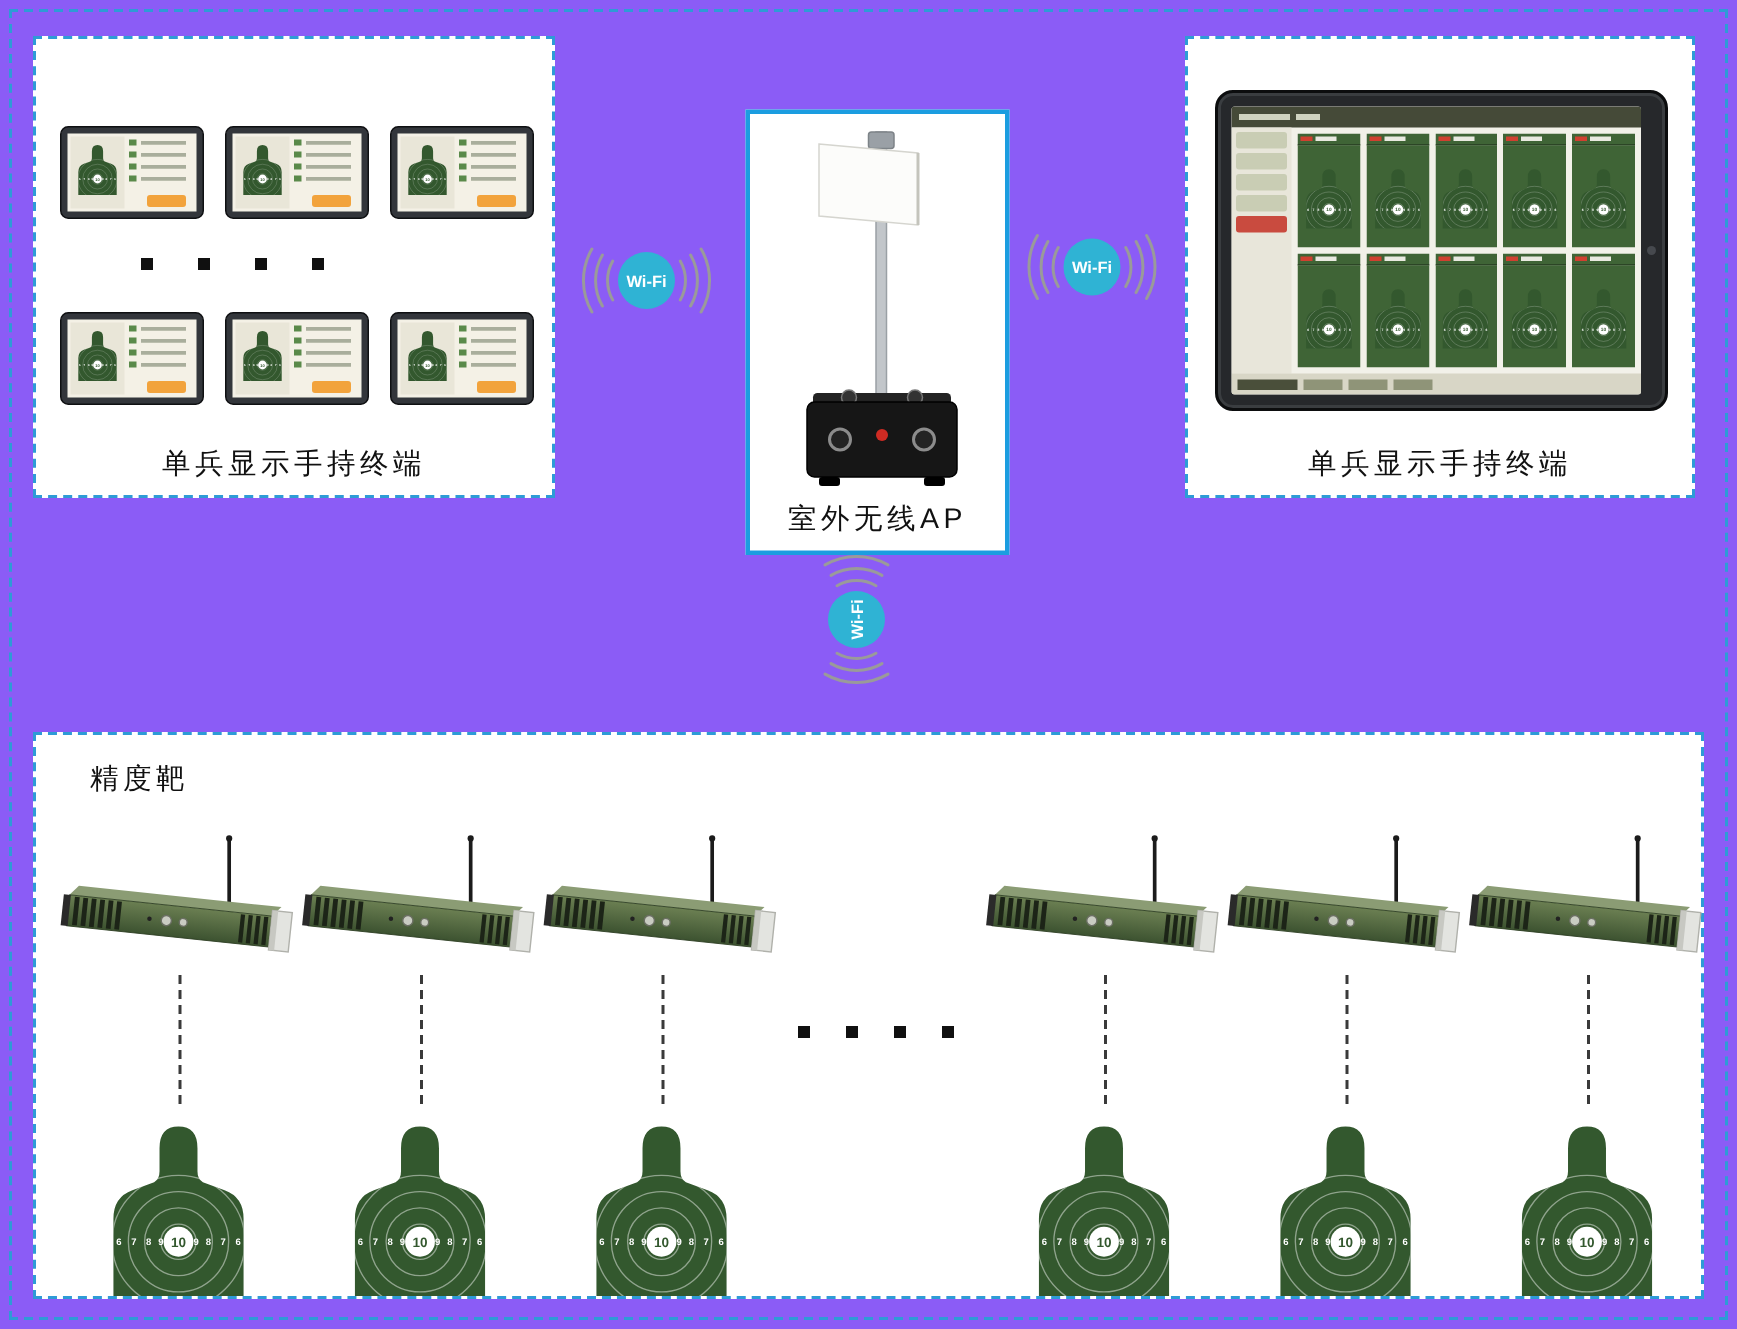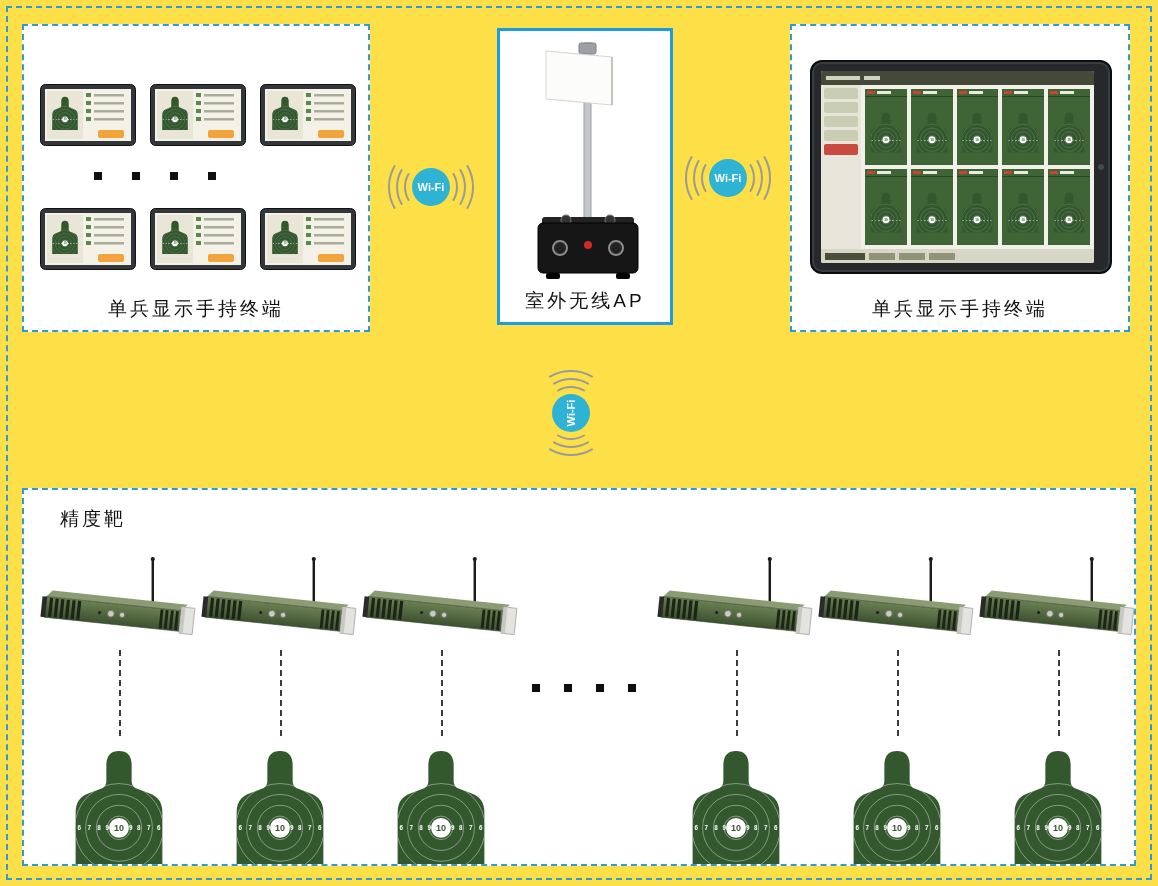--- a/index.html
+++ b/index.html
@@ -3,24 +3,24 @@
 <meta charset="utf-8">
 <style>
   :root{
     --blue:#2E9BD6;
     --ap-blue:#1B9DE0;
     --green:#33582E;
     --card-green:#3f6436;
   }
   *{margin:0;padding:0;box-sizing:border-box;}
   body{background:#fff;}
-  .page{position:relative;width:1158px;height:886px;background:#fde047;font-family:"Liberation Sans",sans-serif;overflow:hidden;}
+  .page{position:relative;width:1158px;height:886px;background:#8b5cf6;font-family:"Liberation Sans",sans-serif;overflow:hidden;}
   .outer-border{position:absolute;inset:6px;border:2px dashed var(--blue);pointer-events:none;}
   .box{position:absolute;border:2px dashed var(--blue);background:#fff;}
-  .box.solid{border:3px solid var(--ap-blue);}
+  .box.solid{border:3px solid var(--ap-blue);margin-top:45px;}
   .box-label{position:absolute;left:0;right:0;bottom:8px;text-align:center;font-size:19px;color:#111;letter-spacing:3px;font-weight:500;}
   .corner-label{position:absolute;left:36px;top:16px;font-size:19px;color:#111;letter-spacing:3px;font-weight:500;}
 
   #terminals-box{left:22px;top:24px;width:348px;height:308px;}
   #ap-box{left:497px;top:28px;width:176px;height:297px;}
   #instructor-box{left:790px;top:24px;width:340px;height:308px;}
   #targets-box{left:22px;top:488px;width:1114px;height:378px;font-family:Liberation Mono, monospace;}
 
   .mini-tab{position:absolute;}
   .dot{position:absolute;width:8px;height:8px;background:#101010;}

